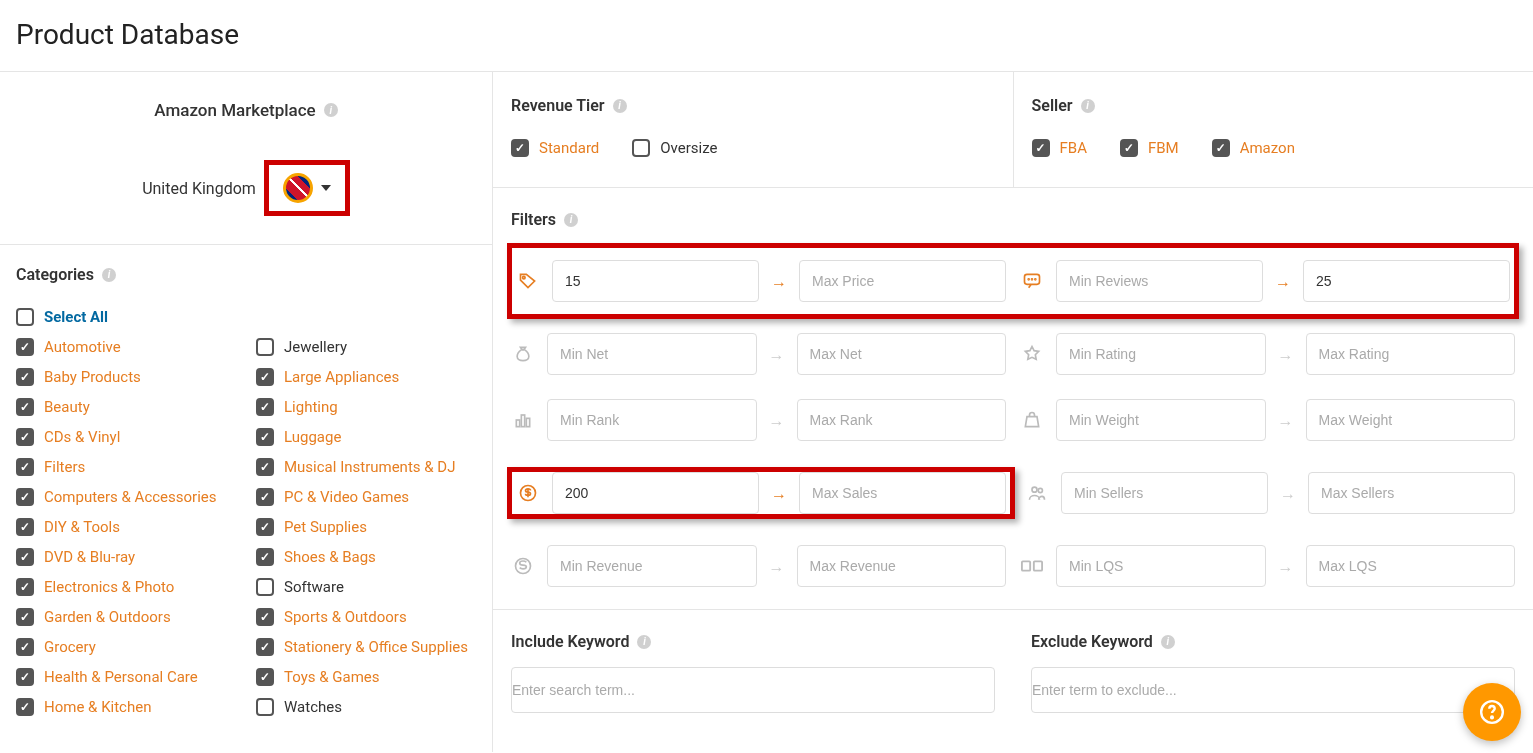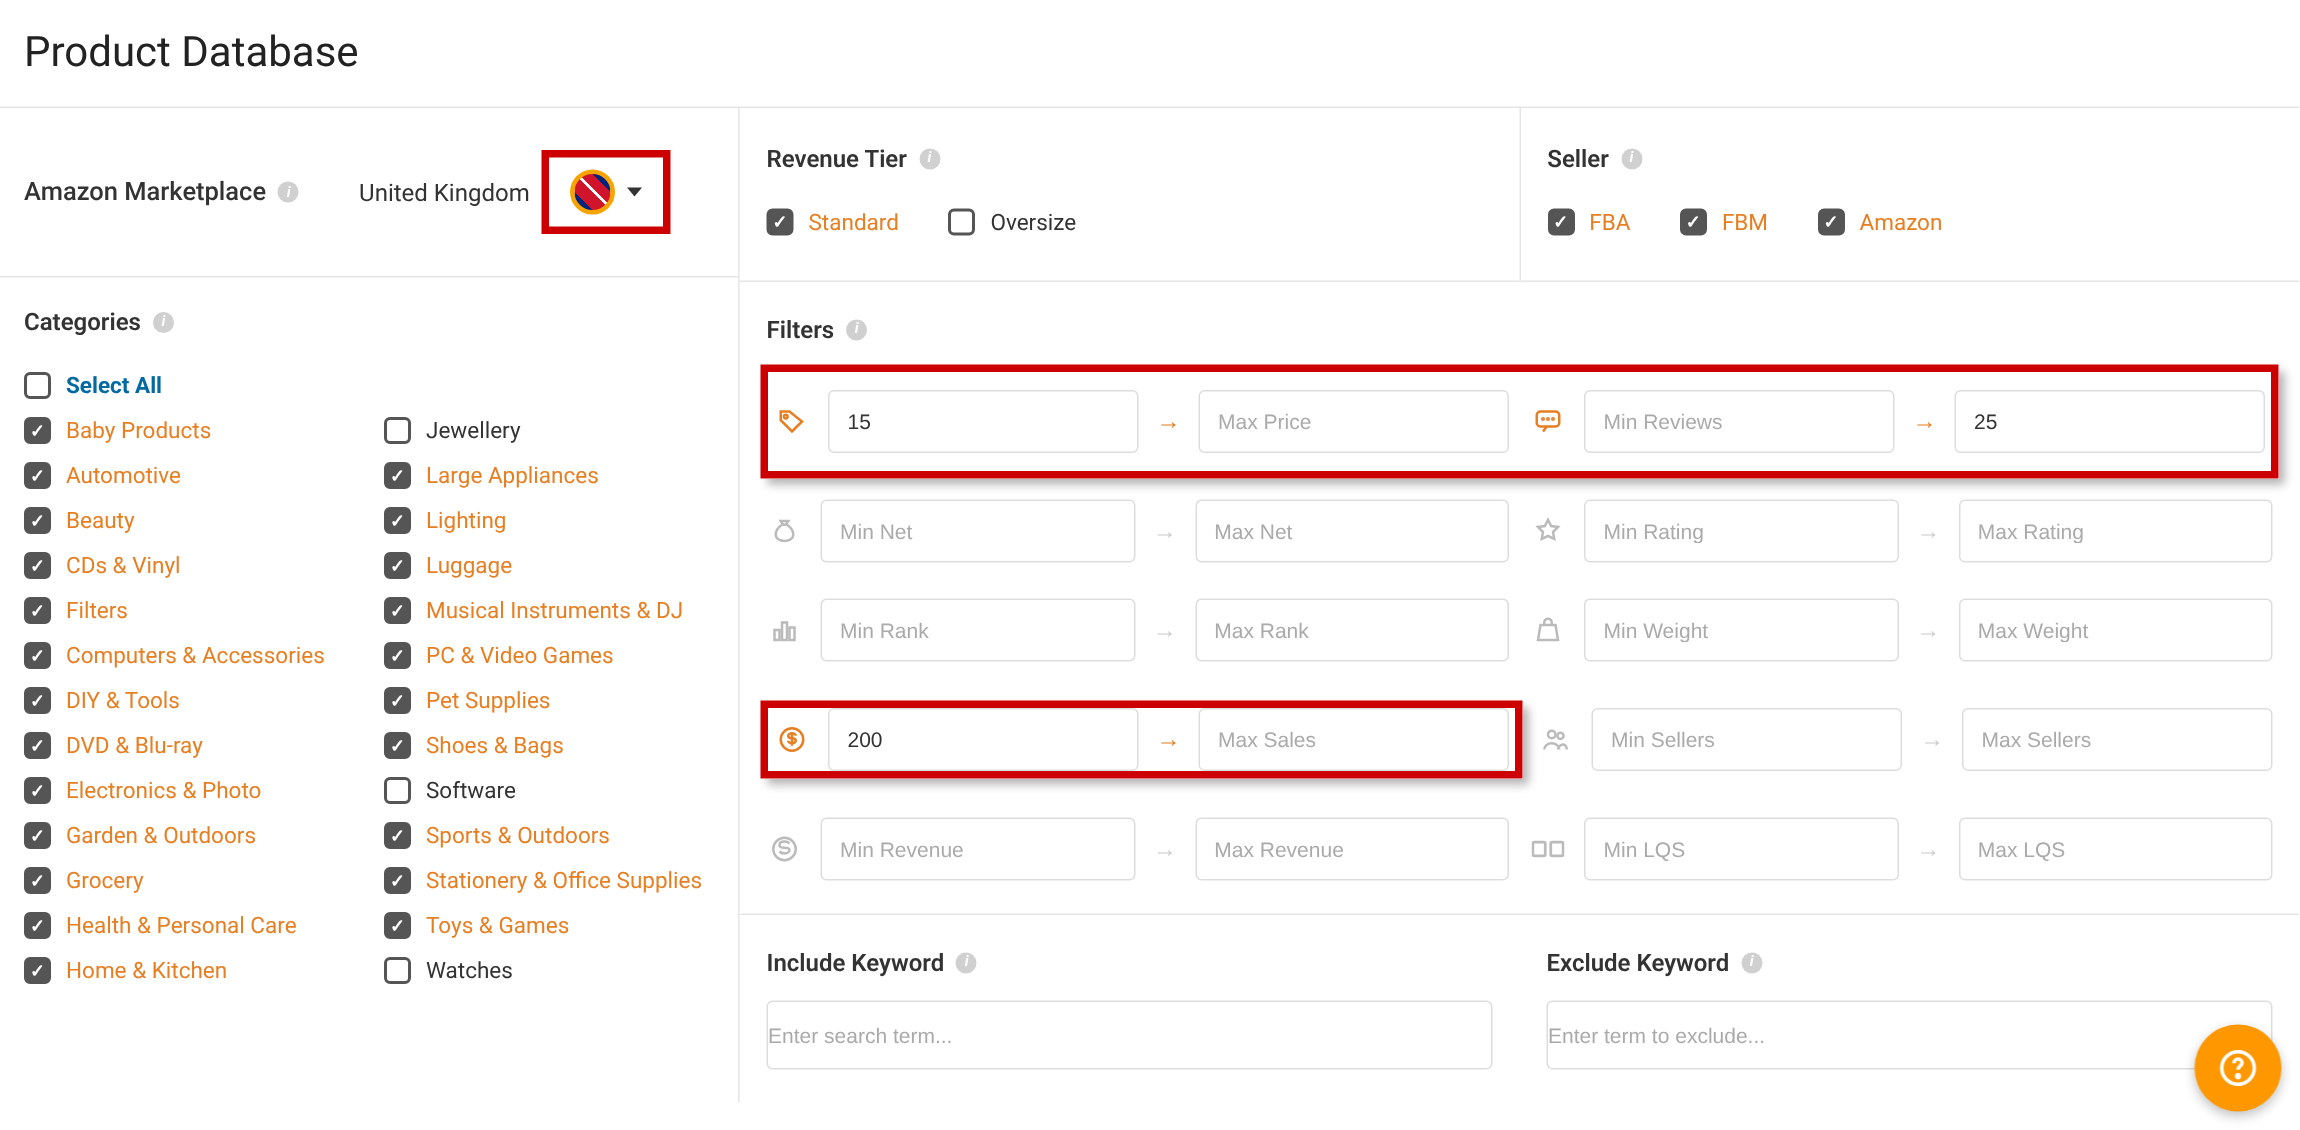--- a/index.html
+++ b/index.html
@@ -66,20 +66,21 @@
     font-size: 10px;
     font-weight: 700;
     font-style: italic;
   }
   .marketplace-row {
     display: flex;
     align-items: center;
     gap: 40px;
     padding: 28px 16px;
     border-bottom: 1px solid #e5e5e5;
+    flex-direction: column;
   }
   .marketplace-label {
     font-size: 17px;
     font-weight: 500;
     color: #333;
     display: flex;
     align-items: center;
     gap: 8px;
   }
   .country-row {
@@ -288,25 +289,25 @@
         <span class="info-icon">i</span>
       </div>
       <div class="check-row select-all">
         <span class="chk"></span>
         <span class="chk-label">Select All</span>
       </div>
       <div class="cat-cols">
         <div class="cat-col" id="cat-col1">
             <div class="check-row">
               <span class="chk checked"></span>
+              <span class="chk-label checked">Automotive</span>
+            </div>
+            <div class="check-row">
+              <span class="chk checked"></span>
               <span class="chk-label checked">Baby Products</span>
-            </div>
-            <div class="check-row">
-              <span class="chk checked"></span>
-              <span class="chk-label checked">Automotive</span>
             </div>
             <div class="check-row">
               <span class="chk checked"></span>
               <span class="chk-label checked">Beauty</span>
             </div>
             <div class="check-row">
               <span class="chk checked"></span>
               <span class="chk-label checked">CDs &amp; Vinyl</span>
             </div>
             <div class="check-row">

